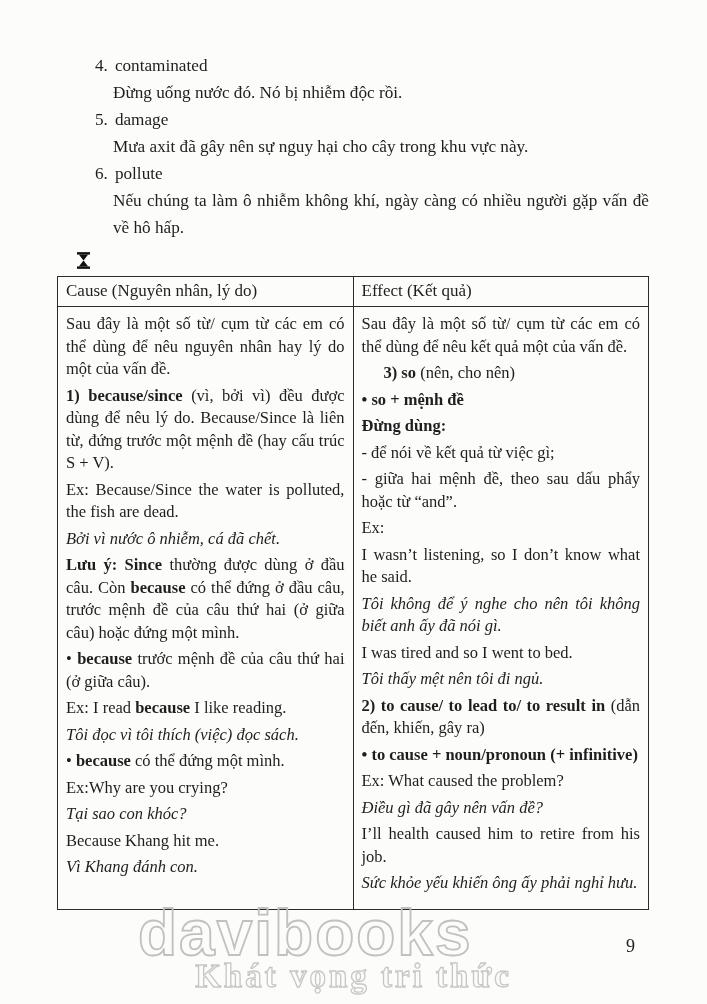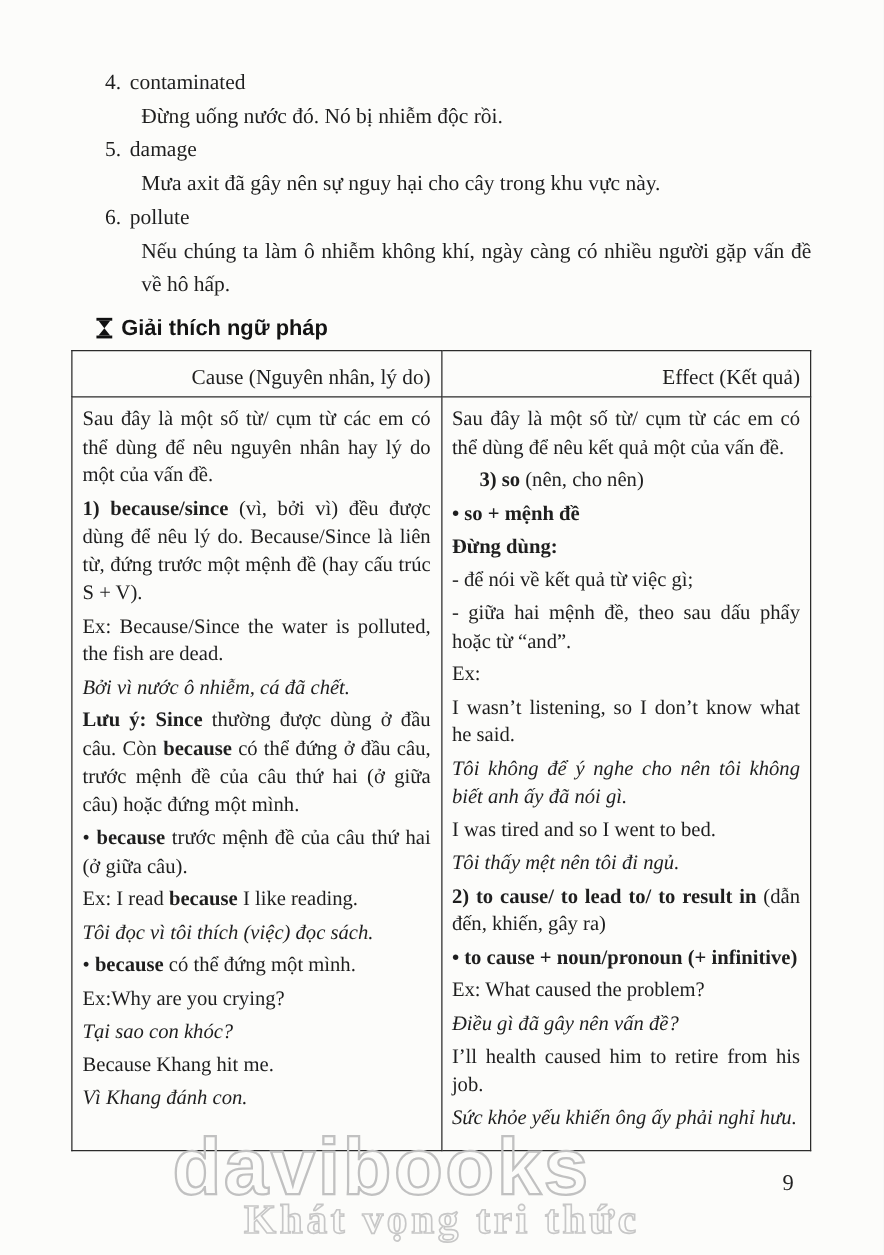--- a/index.html
+++ b/index.html
@@ -2,31 +2,31 @@
 <html><head>
 <meta charset="utf-8">
 <style>
   html,body{margin:0;padding:0;}
   body{width:707px;height:1004px;background:#e9e9e9;}
   .page{position:relative;width:707px;height:1004px;background:#fcfcfa;overflow:hidden;
         color:#1e1e1e;font-family:"Liberation Serif","DejaVu Serif",serif;}
   .content{position:absolute;left:57px;top:52px;width:592px;}
   
   .vocab{font-size:17.2px;line-height:27px;}
-  .vocab .term{margin-left:27px;}
+  .vocab .term{margin-left:38px;}
   .vocab .num{margin-right:7px;}
   .vocab .trans{margin-left:56px;text-align:justify;}
   
   .section-heading{display:flex;align-items:center;gap:7px;margin:11px 0 7px 20px;
         font-family:"Liberation Sans","DejaVu Sans",sans-serif;font-weight:700;font-size:17.5px;color:#141414;}
   .hg{display:inline-flex;align-items:center;}
   
   table.grammar{width:100%;border-collapse:collapse;table-layout:fixed;}
   table.grammar,table.grammar th,table.grammar td{border:1.6px solid #2b2b2b;}
-  table.grammar th{font-weight:400;text-align:right;font-size:17px;padding:10px 8px 4px;height:22px;}
+  table.grammar th{font-weight:400;text-align:left;font-size:17px;padding:3px 8px 4px;height:22px;}
   table.grammar td{vertical-align:top;padding:2px 8px 10px;font-size:16.5px;line-height:22.5px;}
   .para{margin:4px 0;text-align:justify;}
   .para.ind{margin-left:22px;}
   .b{font-weight:700;}
   .i{font-style:italic;}
   .u{text-underline-offset:2px;}
   
   .wm1{position:absolute;left:138px;top:896px;z-index:3;pointer-events:none;
        font-family:"Liberation Sans","DejaVu Sans",sans-serif;font-weight:700;font-size:64px;
        letter-spacing:2px;color:transparent;-webkit-text-stroke:1.8px #c1c1c1;}
@@ -54,21 +54,20 @@
       <span class="hg">
         <svg width="13" height="17" viewBox="0 0 14 18" aria-hidden="true">
           <g fill="#111">
             <rect x="0" y="0" width="14" height="2.6"></rect>
             <rect x="0" y="15.4" width="14" height="2.6"></rect>
             <path d="M2 2.6 h10 L7 9 Z"></path>
             <path d="M7 9 L12 15.4 H2 Z"></path>
           </g>
         </svg>
       </span>
-      <span>Giải thích ngữ pháp</span>
     </div>
 
     <table class="grammar">
       <thead>
         <tr>
           <th>Cause (Nguyên nhân, lý do)</th>
           <th>Effect (Kết quả)</th>
         </tr>
       </thead>
       <tbody>

